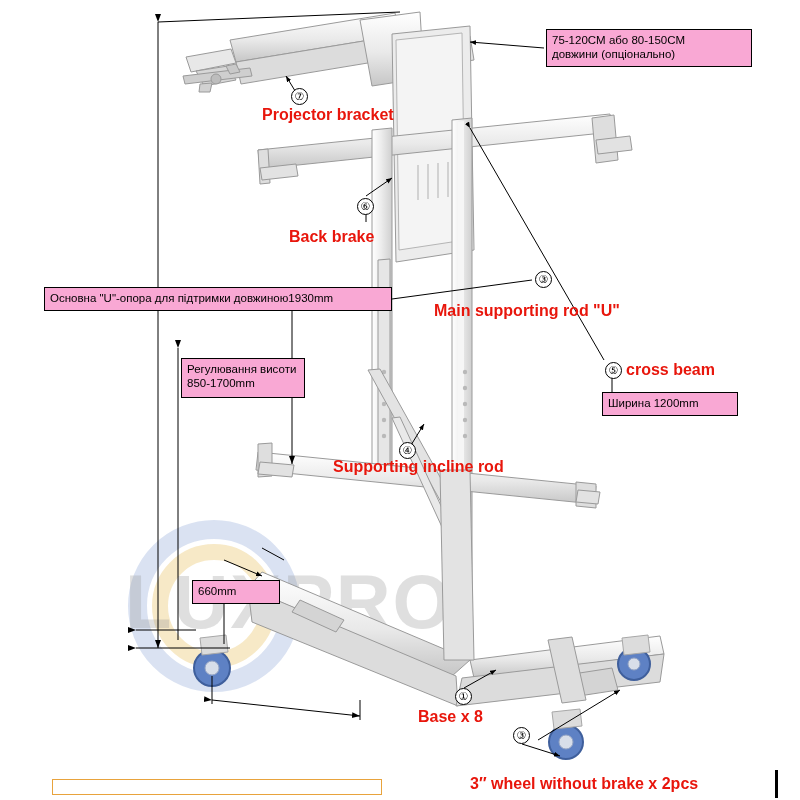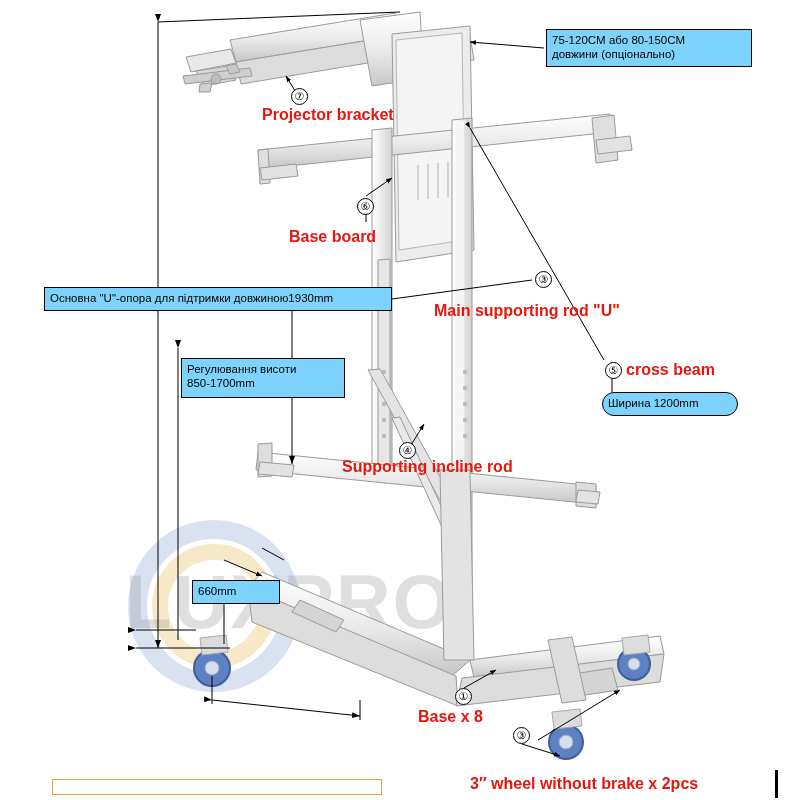--- a/index.html
+++ b/index.html
@@ -19,21 +19,21 @@
   }
   #stage svg.layer {
     position: absolute;
     left: 0;
     top: 0;
     width: 800px;
     height: 800px;
   }
   .callout {
     position: absolute;
-    background: #7dd3fc;
+    background: #f9a8d4;
     border: 1px solid #000000;
     font-size: 11.5px;
     line-height: 14px;
     color: #000000;
     padding: 3px 5px;
     white-space: pre-line;
     box-sizing: border-box;
   }
   .redlabel {
     position: absolute;
@@ -257,30 +257,30 @@
       <line x1="522" y1="744" x2="560" y2="756" marker-end="url(#arS)"></line>
       <line x1="538" y1="740" x2="620" y2="690" marker-end="url(#arS)"></line>
 
       <line x1="136" y1="630" x2="196" y2="630" marker-start="url(#ar)"></line>
     </g>
   </svg>
 
   <div class="callout" style="left:546px;top:29px;width:206px;height:38px;">75-120CM або 80-150CM
 довжини (опціонально)</div>
   <div class="callout" style="left:44px;top:287px;width:348px;height:24px;">Основна "U"-опора для підтримки довжиною1930mm</div>
-  <div class="callout" style="left:181px;top:358px;width:164px;height:40px;">Регулювання висоти
+  <div class="callout" style="left:181px;top:358px;width:124px;height:40px;">Регулювання висоти
 850-1700mm</div>
-  <div class="callout" style="left:602px;top:392px;width:136px;height:24px;border-radius:12px;">Ширина 1200mm</div>
+  <div class="callout" style="left:602px;top:392px;width:136px;height:24px;">Ширина 1200mm</div>
   <div class="callout" style="left:192px;top:580px;width:88px;height:24px;">660mm</div>
 
   <div class="redlabel" style="left:262px;top:106px;">Projector bracket</div>
-  <div class="redlabel" style="left:289px;top:228px;">Base board</div>
+  <div class="redlabel" style="left:289px;top:228px;">Back brake</div>
   <div class="redlabel" style="left:434px;top:302px;">Main supporting rod "U"</div>
   <div class="redlabel" style="left:626px;top:361px;">cross beam</div>
-  <div class="redlabel" style="left:342px;top:458px;">Supporting incline rod</div>
+  <div class="redlabel" style="left:333px;top:458px;">Supporting incline rod</div>
   <div class="redlabel" style="left:418px;top:708px;">Base x 8</div>
   <div class="redlabel" style="left:470px;top:775px;">3″ wheel without brake x 2pcs</div>
 
   <div class="numbadge" style="left:291px;top:88px;">⑦</div>
   <div class="numbadge" style="left:357px;top:198px;">⑥</div>
   <div class="numbadge" style="left:535px;top:271px;">③</div>
   <div class="numbadge" style="left:605px;top:362px;">⑤</div>
   <div class="numbadge" style="left:399px;top:442px;">④</div>
   <div class="numbadge" style="left:455px;top:688px;">①</div>
   <div class="numbadge" style="left:513px;top:727px;">③</div>

